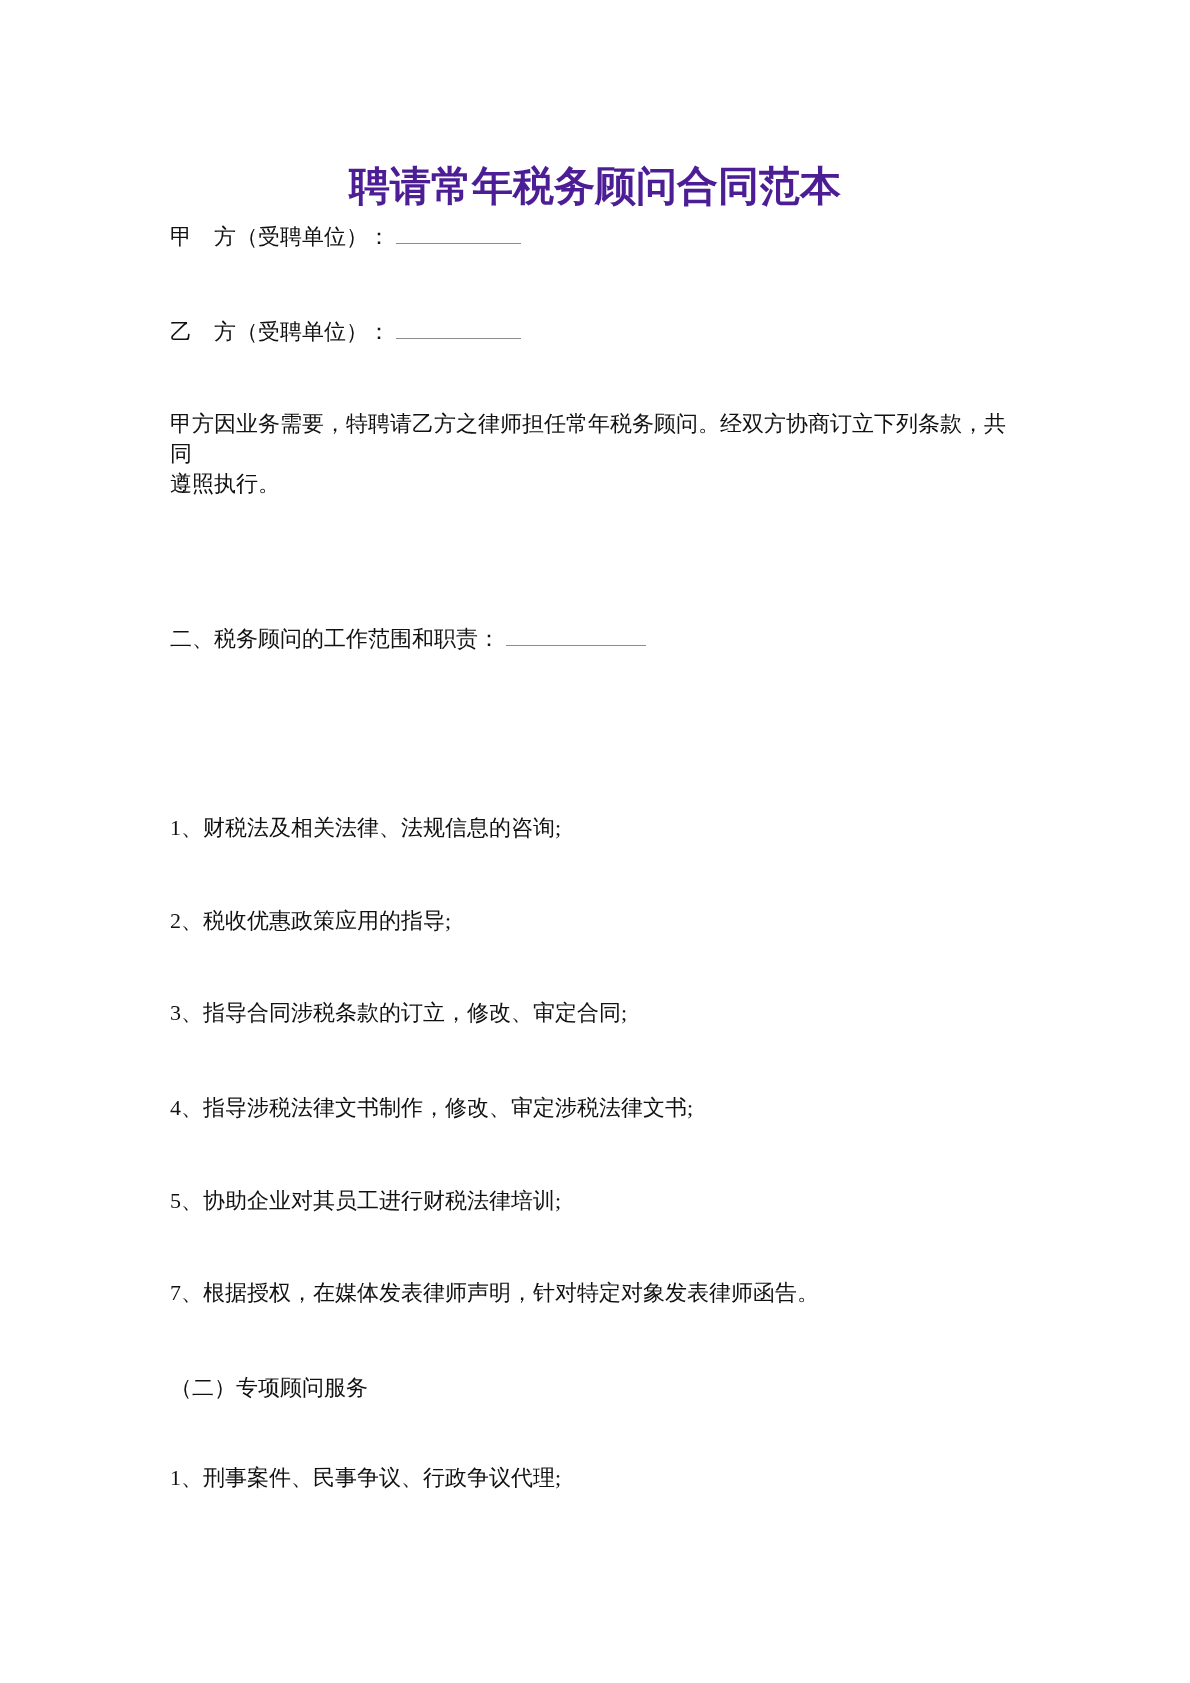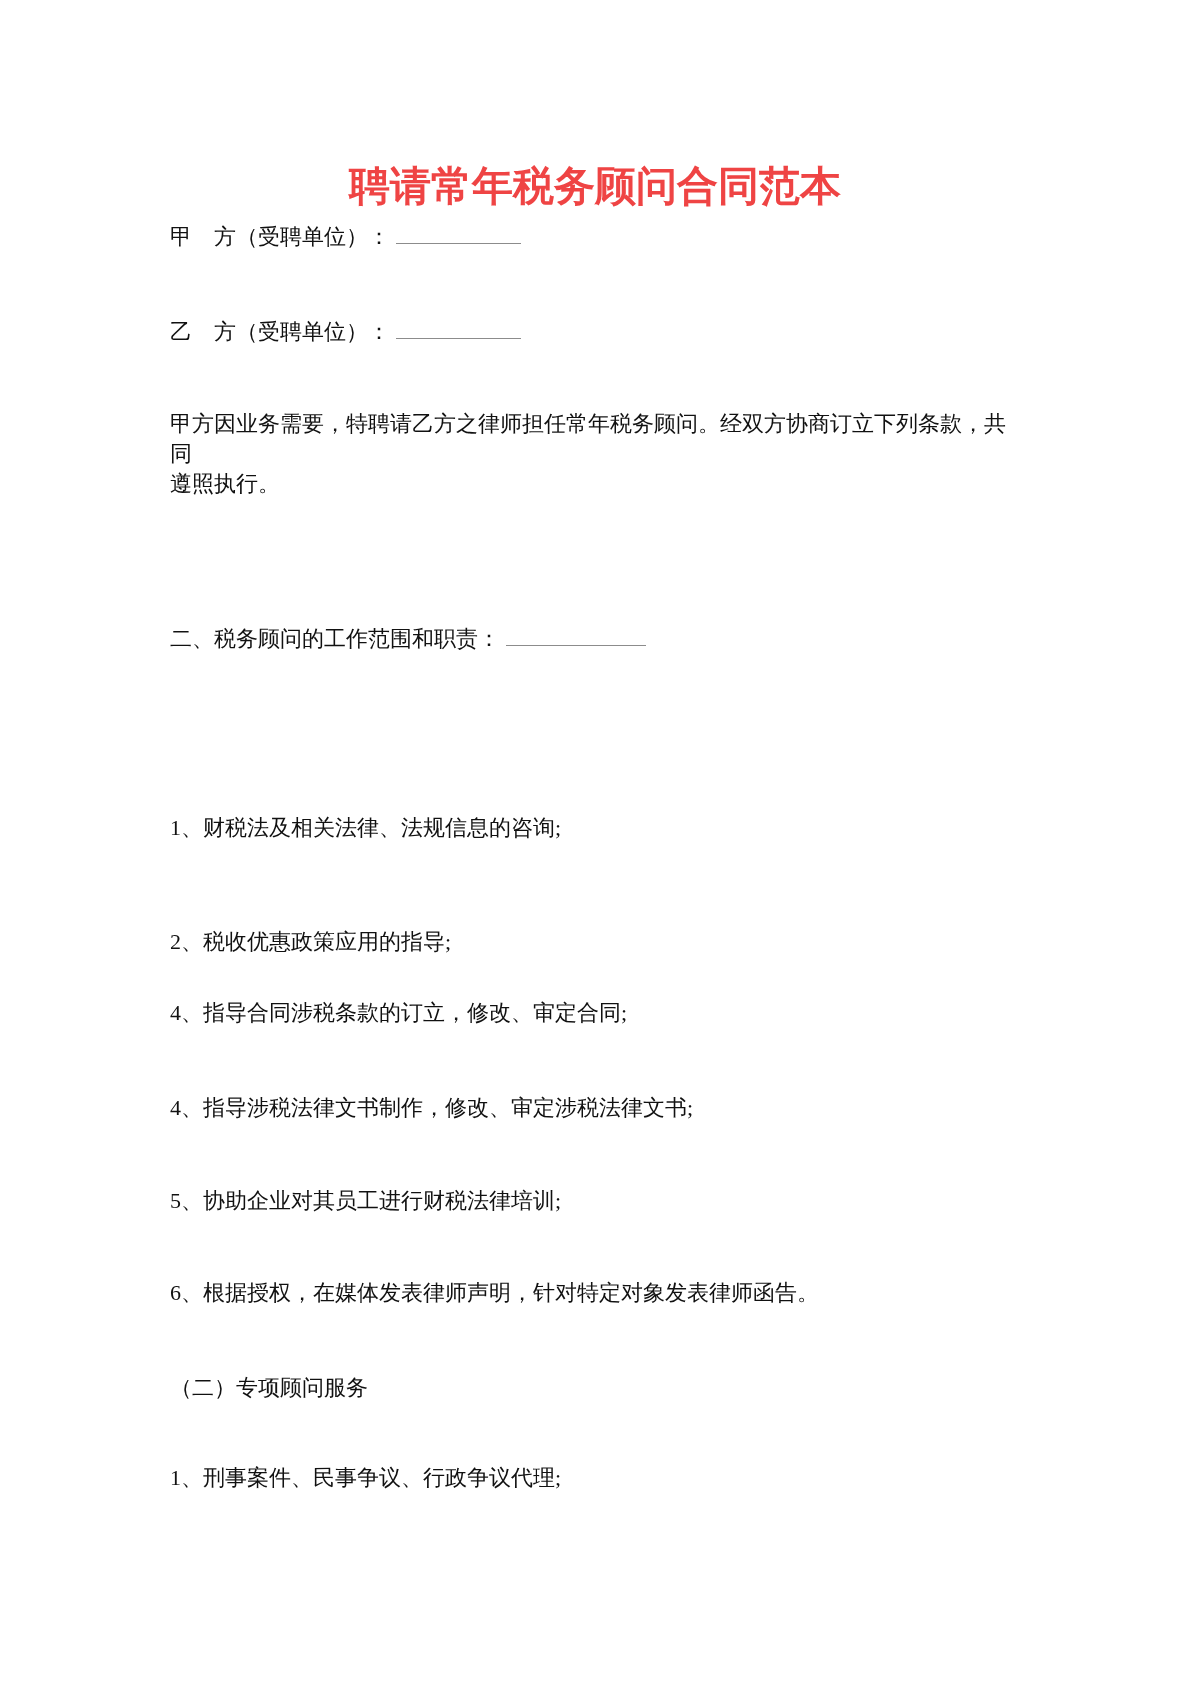--- a/index.html
+++ b/index.html
@@ -15,21 +15,21 @@
   .doc-title {
     position: absolute;
     top: 160px;
     left: 0;
     width: 1190px;
     margin: 0;
     text-align: center;
     font-size: 41px;
     line-height: 52px;
     font-weight: 700;
-    color: #ef4444;
+    color: #4c1d95;
     letter-spacing: 0px;
   }
   .para {
     position: absolute;
     left: 170px;
     width: 845px;
     margin: 0;
     font-size: 22px;
     line-height: 30px;
     white-space: pre-wrap;
@@ -47,21 +47,21 @@
   .blank-party  { width: 125px; }
   .blank-clause { width: 140px; }
 
   .pos-party-a   { top: 221px; }
   .pos-party-b   { top: 316px; }
   .pos-intro     { top: 409px; }
   .pos-clause-1  { top: 534px; }
   .pos-clause-2  { top: 623px; }
   .pos-sec1-head { top: 719px; }
   .pos-s1-item1  { top: 813px; }
-  .pos-s1-item2  { top: 906px; margin-top: 21px; }
+  .pos-s1-item2  { top: 906px; }
   .pos-s1-item3  { top: 998px; }
   .pos-s1-item4  { top: 1093px; }
   .pos-s1-item5  { top: 1186px; }
   .pos-s1-item6  { top: 1278px; }
   .pos-sec2-head { top: 1373px; }
   .pos-s2-item1  { top: 1463px; }
 </style>
 </head>
 <body>
 
@@ -77,25 +77,25 @@
 遵照执行。</p>
 
 
   <p class="para pos-clause-2"><span>二、税务顾问的工作范围和职责：</span><span class="blank blank-clause">____________</span></p>
 
 
   <p class="para pos-s1-item1">1、财税法及相关法律、法规信息的咨询;</p>
 
   <p class="para pos-s1-item2">2、税收优惠政策应用的指导;</p>
 
-  <p class="para pos-s1-item3">4、指导合同涉税条款的订立，修改、审定合同;</p>
+  <p class="para pos-s1-item3">3、指导合同涉税条款的订立，修改、审定合同;</p>
 
   <p class="para pos-s1-item4">4、指导涉税法律文书制作，修改、审定涉税法律文书;</p>
 
   <p class="para pos-s1-item5">5、协助企业对其员工进行财税法律培训;</p>
 
-  <p class="para pos-s1-item6">6、根据授权，在媒体发表律师声明，针对特定对象发表律师函告。</p>
+  <p class="para pos-s1-item6">7、根据授权，在媒体发表律师声明，针对特定对象发表律师函告。</p>
 
   <p class="para pos-sec2-head">（二）专项顾问服务</p>
 
   <p class="para pos-s2-item1">1、刑事案件、民事争议、行政争议代理;</p>
 
 </div>
 
 </body></html>

